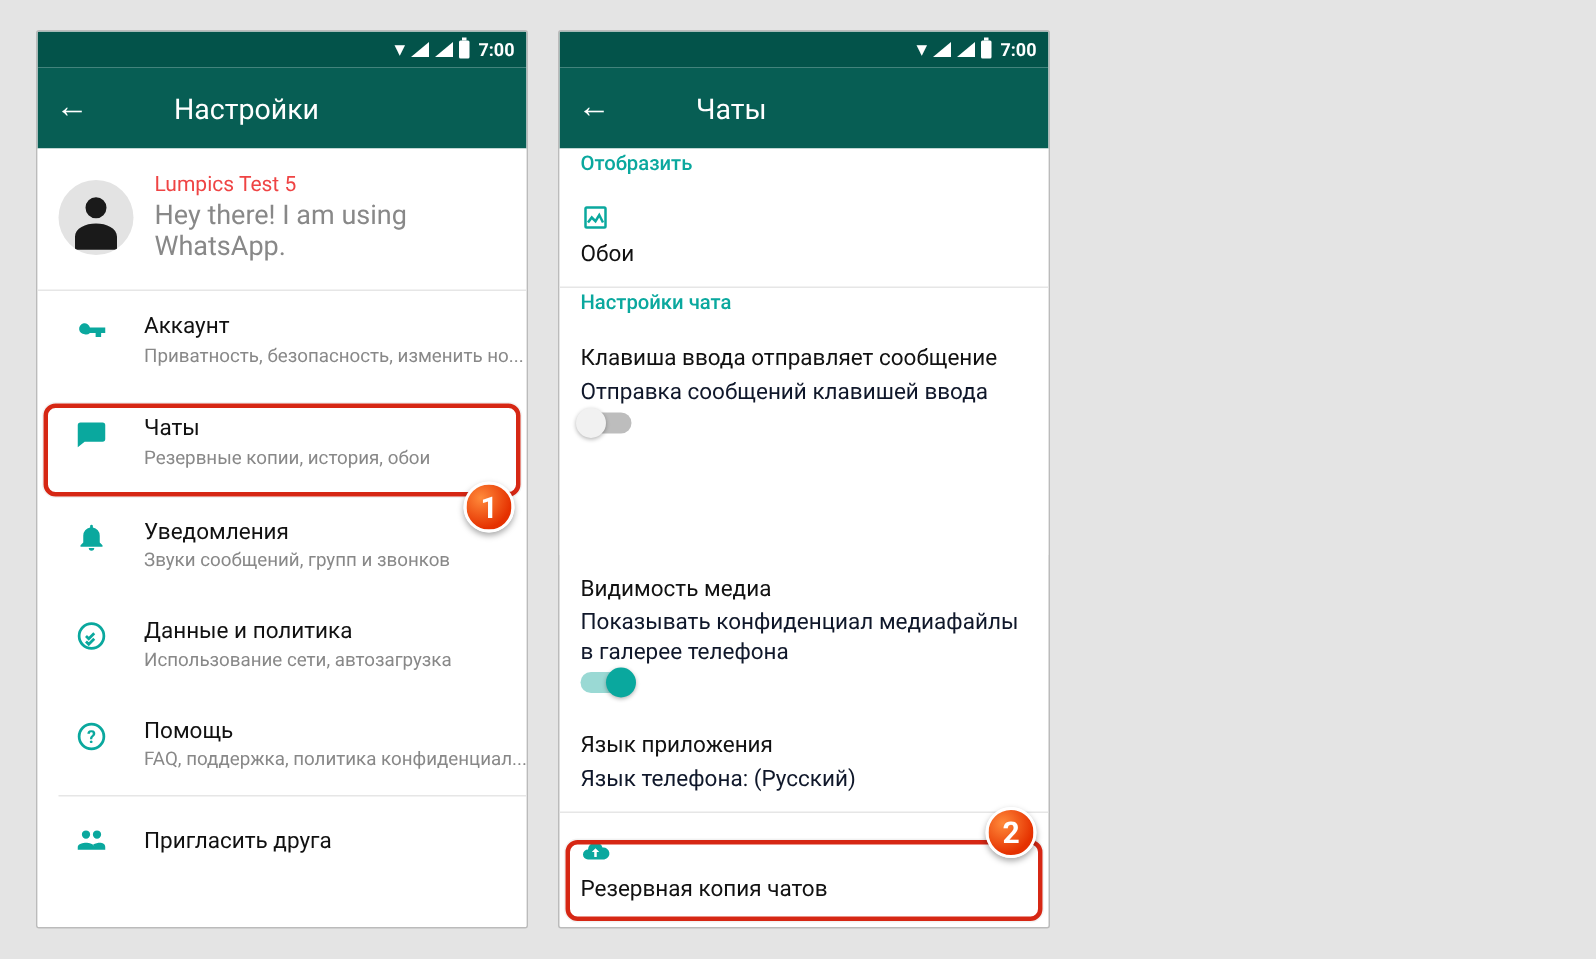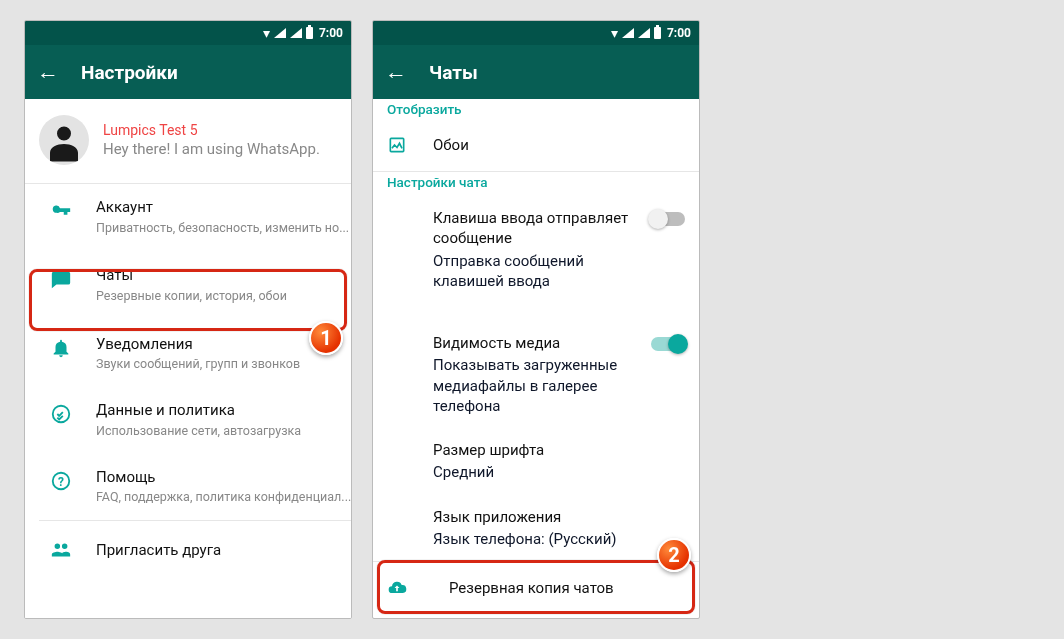--- a/index.html
+++ b/index.html
@@ -8,53 +8,53 @@
   .phone { width:328px; height:599px; background:#fff; border:1px solid #bbb; border-radius:2px; overflow:hidden; display:flex; flex-direction:column; position:relative; }
   .statusbar { background:#03534a; height:24px; display:flex; align-items:center; justify-content:flex-end; color:#fff; font-size:12px; padding-right:8px; gap:4px; }
   .statusbar .ico { display:inline-block; }
   .signal { width:0; height:0; border-style:solid; border-width:0 0 10px 12px; border-color:transparent transparent #fff transparent; }
   .wifi { font-size:14px; line-height:1; }
   .batt { width:7px; height:12px; background:#fff; border-radius:1px; position:relative; }
   .batt:before { content:""; position:absolute; top:-2px; left:2px; width:3px; height:2px; background:#fff; }
   .time { font-weight:700; margin-left:2px; }
   .appbar { background:#075e54; height:54px; display:flex; align-items:center; color:#fff; padding:0 12px; gap:22px; }
   .appbar .back { font-size:22px; line-height:1; }
-  .appbar .title { font-size:19px; font-weight:700; }
+  .appbar .title { font-size:19px; font-weight:400;margin-left:35px; }
   .content { flex:1; overflow:hidden; background:#fff; position:relative; }
 
   
   .row { display:flex; align-items:flex-start; padding:14px 14px 14px 25px; }
   .row .icon { width:46px; flex:none; color:#0aa89e; font-size:20px; display:flex; align-items:flex-start; justify-content:flex-start; padding-top:2px; }
   .row .icon svg { width:22px; height:22px; fill:#0aa89e; }
   .row .txt { flex:1; }
   .row .ttl { font-size:15px; color:#111; line-height:1.3; }
   .row .sub { font-size:12.5px; color:#888; line-height:1.35; margin-top:2px; overflow:hidden; white-space:nowrap; text-overflow:ellipsis; }
   .divider { height:1px; background:#e6e6e6; margin-left:14px; }
 
   .section-label { color:#0aa89e; font-size:13.5px; font-weight:500; padding:2px 14px 6px; }
 
   .profile { display:flex; align-items:center; padding:16px 14px 18px; border-bottom:1px solid #e6e6e6; }
   .avatar { width:50px; height:50px; border-radius:50%; background:#e3e3e3; flex:none; display:flex; align-items:flex-end; justify-content:center; overflow:hidden; }
   .avatar svg { width:42px; height:42px; fill:#1a1a1a; }
   .profile .txt { margin-left:14px; }
   .profile .name { font-size:14px; color:#ef4444; font-weight:400; }
-  .profile .status { font-size:15px; color:#888; margin-top:2px; }
+  .profile .status { font-size:18px; color:#888; margin-top:2px; }
 
   .highlight { border:3px solid #d62714; border-radius:8px; position:absolute; pointer-events:none; box-shadow:0 0 0 1px rgba(0,0,0,0.05); }
 
   .marker { position:absolute; width:34px; height:34px; border-radius:50%; background:radial-gradient(circle at 32% 30%, #ff8a3a, #e53100 70%); color:#fff; font-size:20px; font-weight:700; display:flex; align-items:center; justify-content:center; border:2px solid #fff; box-shadow:0 2px 4px rgba(0,0,0,0.35); }
 
   .toggle { width:34px; height:14px; border-radius:7px; position:relative; flex:none; margin-top:4px; }
   .toggle .knob { width:20px; height:20px; border-radius:50%; position:absolute; top:-3px; box-shadow:0 1px 3px rgba(0,0,0,0.3); }
   .toggle.off { background:#bdbdbd; }
   .toggle.off .knob { background:#f1f1f1; left:-3px; }
   .toggle.on { background:#9ad9d4; }
   .toggle.on .knob { background:#0aa89e; right:-3px; }
 
-  .chat-row { display:flex; align-items:flex-start; padding:12px 14px; }
+  .chat-row { display:flex; align-items:flex-start; padding:12px 14px;flex-direction:column; }
   .chat-row .icon { width:46px; flex:none; }
   .chat-row .icon svg { width:20px; height:20px; fill:#0aa89e; }
   .chat-row .txt { flex:1; }
   .chat-row .ttl { font-size:15px; color:#111; line-height:1.35; }
   .chat-row .sub { font-size:15px; color:#0f172a; line-height:1.35; margin-top:2px; }
 </style>
 </head>
 <body>
 
 <div class="wrap">
@@ -199,46 +199,39 @@
         <div class="toggle off">
             <div class="knob"></div>
           </div>
         </div>
       </div>
 
       <div class="chat-row">
         <div class="icon"></div>
         <div class="txt">
           <div class="ttl">Видимость медиа</div>
-          <div class="sub">Показывать загруженные медиафайлы в галерее телефона</div>
+          <div class="sub">Показывать конфиденциал медиафайлы в галерее телефона</div>
         </div>
         <div class="toggle on">
           <div class="knob"></div>
         </div>
       </div>
 
-      <div class="chat-row">
-        <div class="icon"></div>
-        <div class="txt">
-          <div class="ttl">Размер шрифта</div>
-          <div class="sub">Средний</div>
-        </div>
-      </div>
 
       <div class="chat-row">
         <div class="icon"></div>
         <div class="txt">
           <div class="ttl">Язык приложения</div>
           <div class="sub">Язык телефона: (Русский)</div>
         </div>
       </div>
 
       <div class="divider" style="margin-left:0"></div>
 
-      <div class="chat-row" style="padding:16px 14px;gap:16px;">
+      <div class="chat-row" style="padding:16px 14px;">
         <div class="icon"><svg viewBox="0 0 24 24">
             <path d="M19 18H6a4 4 0 0 1 0-8 6 6 0 0 1 11.6-1.6A4.5 4.5 0 0 1 19 18zM12 9l-3 3h2v4h2v-4h2z"></path>
           </svg></div>
         <div class="txt">
           <div class="ttl">Резервная копия чатов</div>
         </div>
       </div>
 
       <div class="highlight" style="bottom:4px; left:4px; right:4px; height:54px;"></div>
       <div class="marker" style="bottom:46px; right:8px;">2</div>

